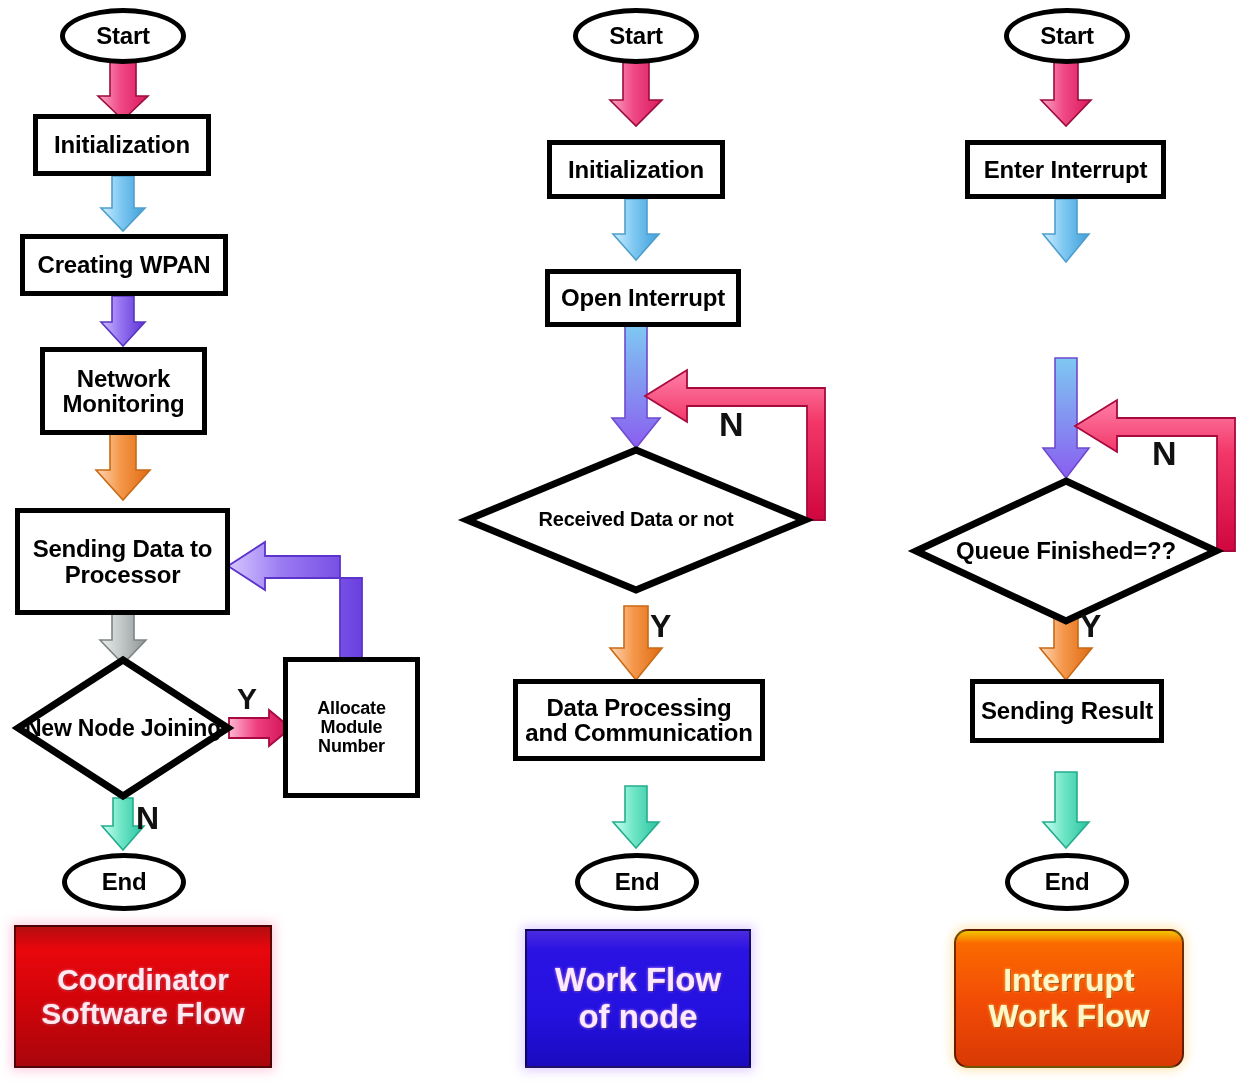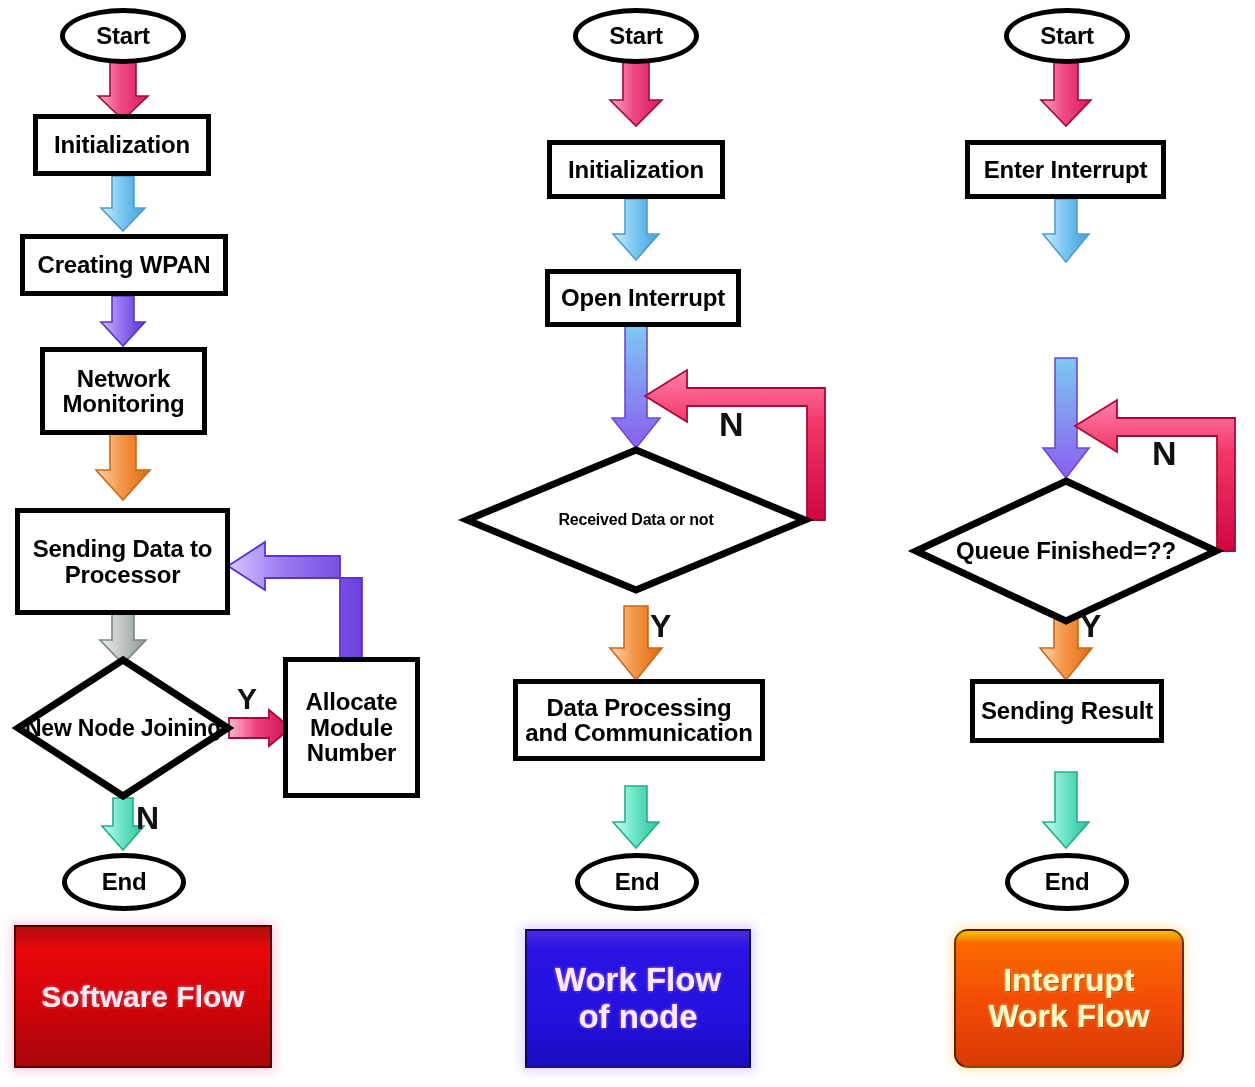--- a/index.html
+++ b/index.html
@@ -187,52 +187,53 @@
   </div>
 
   <div class="node rect" style="left:15px;top:508px;width:215px;height:107px;font-size:24px;padding:0 8px;">
     <span>Sending Data to Processor</span>
   </div>
 
   <div class="node diamond" style="left:18px;top:660px;width:210px;height:136px;font-size:23px;">
     <span class="dlabel">New Node Joining</span>
   </div>
 
-  <div class="node rect" style="left:283px;top:657px;width:137px;height:141px;font-size:24px;padding:0 6px;">
+  <div class="node rect" style="left:283px;top:657px;width:137px;height:141px;font-size:18px;padding:0 6px;">
     <span>Allocate Module Number</span>
   </div>
 
   <div class="node term" style="left:62px;top:853px;width:124px;height:58px;font-size:24px;">
     <span>End</span>
   </div>
 
   <div class="lbl" style="left:237px;top:682px;font-size:30px;">
     <span>Y</span>
   </div>
   <div class="lbl" style="left:136px;top:800px;font-size:32px;">
     <span>N</span>
   </div>
 
   <div class="caption cap-red" style="left:14px;top:925px;width:258px;height:143px;font-size:30px;">
+    <span>Coordinator</span>
     <span>Software Flow</span>
   </div>
 
   <div class="node term" style="left:573px;top:8px;width:126px;height:56px;font-size:24px;">
     <span>Start</span>
   </div>
 
   <div class="node rect" style="left:547px;top:140px;width:178px;height:59px;font-size:24px;">
     <span>Initialization</span>
   </div>
 
   <div class="node rect" style="left:545px;top:269px;width:196px;height:58px;font-size:24px;">
     <span>Open Interrupt</span>
   </div>
 
-  <div class="node diamond" style="left:467px;top:450px;width:338px;height:140px;font-size:16px;">
+  <div class="node diamond" style="left:467px;top:450px;width:338px;height:140px;font-size:20px;">
     <span class="dlabel">Received Data or not</span>
   </div>
 
   <div class="node rect" style="left:513px;top:679px;width:252px;height:82px;font-size:24px;padding:0 6px;">
     <span>Data Processing and Communication</span>
   </div>
 
   <div class="node term" style="left:575px;top:853px;width:124px;height:58px;font-size:24px;">
     <span>End</span>
   </div>

